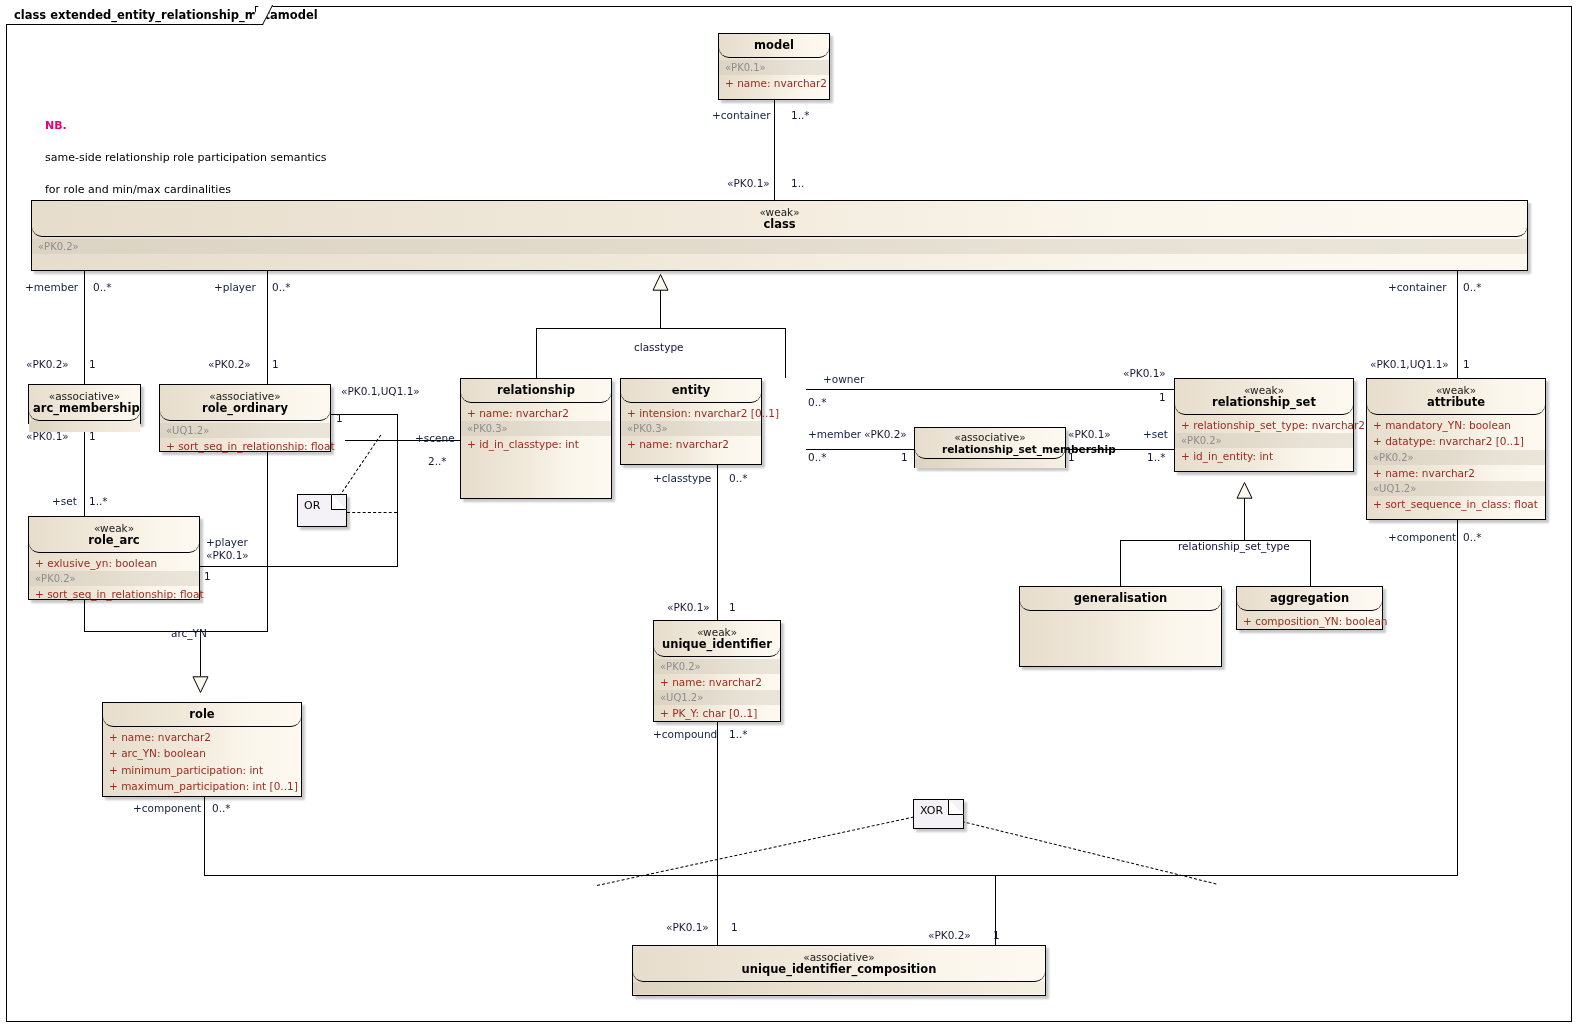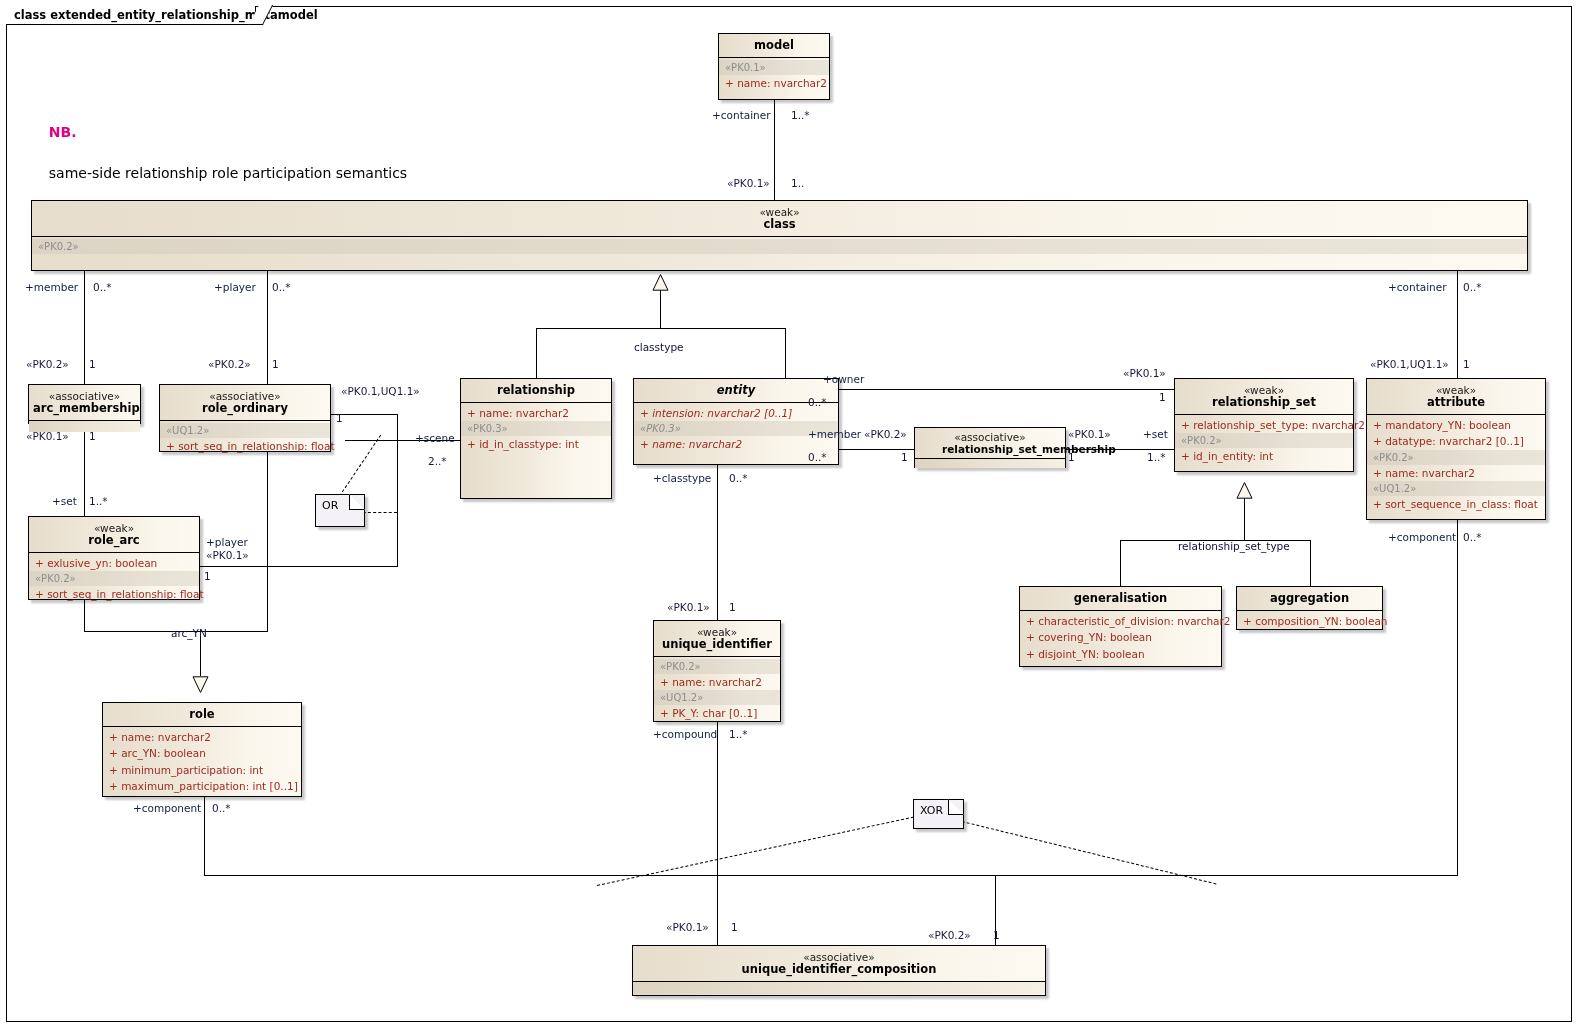--- a/index.html
+++ b/index.html
@@ -14,21 +14,21 @@
              padding:0 6px 0 8px;font-size:11.5px;font-weight:bold;color:#000;white-space:nowrap;}
   .frame-tab .clip{position:absolute;right:-13px;top:-1px;width:14px;height:20px;background:#fff;
                    border-bottom:1px solid #000;box-sizing:border-box;
                    transform:skewX(-27deg);border-right:1px solid #000;}
 
   
   .cls{position:absolute;box-sizing:border-box;border:1px solid #000;
        background:linear-gradient(to right,#e6ddcc 0%,#efe7d8 38%,#fbf6ec 75%,#fdf9f1 100%);
        box-shadow:3px 3px 2px rgba(0,0,0,0.22);}
   .cls .hdr{padding:5px 4px 5px 4px;text-align:center;line-height:1.15;
-            border-bottom:1px solid #000;}
+            border-bottom:1px solid #000;border-radius:10px;}
   .cls .hdr .stereo{font-size:10.5px;color:#1a1a1a;display:block;}
   .cls .hdr .nm{font-size:11.5px;font-weight:bold;color:#000;display:block;}
   .cls .hdr.solo .nm{font-size:11.5px;}
   .cls .cmp{padding:2px 0 2px 0;}
   .cls .attr{font-size:10.5px;color:#9d2b1f;white-space:nowrap;padding:1px 6px 1px 6px;line-height:1.35;}
   .cls .grp{font-size:10px;color:#8d8d8d;padding:1px 6px 1px 6px;line-height:1.3;
             background:rgba(205,198,183,0.40);}
   .cls .emptycmp{height:11px;border-top:1px solid #000;
                  background:linear-gradient(to right,#ddd3c0 0%,#e9e0d0 40%,#f6f0e3 100%);}
 
@@ -48,21 +48,21 @@
   .triwrap{position:absolute;}
   .triwrap svg{display:block;}
 
   
   .lbl{position:absolute;font-size:10.5px;color:#1c1c3c;white-space:nowrap;}
   .lbl.role{color:#102040;}
   .lbl.stereo{color:#18183a;}
   .lbl.card{color:#18183a;}
   .lbl.assoc{color:#10103a;}
 
-  .nb{position:absolute;font-size:14px;line-height:1.45;color:#000;white-space:pre;}
+  .nb{position:absolute;font-size:11px;line-height:1.45;color:#000;white-space:pre;}
   .nb b{color:#e5007d;font-weight:bold;}
 </style>
 </head>
 <body>
 
 <div id="canvas">
 
   <div class="frame" style="left:6px;top:6px;width:1566px;height:1016px;"></div>
   <div class="frame-tab" style="left:6px;top:6px;width:250px;">
     <span>class extended_entity_relationship_metamodel</span>
@@ -189,21 +189,21 @@
     <div class="hdr solo">
       <span class="nm">relationship</span>
     </div>
     <div class="cmp">
       <div class="attr">+    name:  nvarchar2</div>
       <div class="grp">«PK0.3»</div>
       <div class="attr">+    id_in_classtype:  int</div>
     </div>
   </div>
 
-  <div class="cls" style="left:633px;top:378px;width:206px;height:87px;font-style:italic;">
+  <div class="cls" style="left:620px;top:378px;width:142px;height:87px;">
     <div class="hdr solo">
       <span class="nm">entity</span>
     </div>
     <div class="cmp">
       <div class="attr">+    intension:  nvarchar2 [0..1]</div>
       <div class="grp">«PK0.3»</div>
       <div class="attr">+    name:  nvarchar2</div>
     </div>
   </div>
 
@@ -264,25 +264,20 @@
       <div class="attr">+    name:  nvarchar2</div>
       <div class="grp">«UQ1.2»</div>
       <div class="attr">+    PK_Y:  char [0..1]</div>
     </div>
   </div>
 
   <div class="cls" style="left:1019px;top:586px;width:203px;height:81px;">
     <div class="hdr solo">
       <span class="nm">generalisation</span>
     </div>
-    <div class="cmp">
-      <div class="attr">+    characteristic_of_division:  nvarchar2</div>
-      <div class="attr">+    covering_YN:  boolean</div>
-      <div class="attr">+    disjoint_YN:  boolean</div>
-    </div>
   </div>
 
   <div class="cls" style="left:1236px;top:586px;width:147px;height:44px;">
     <div class="hdr solo">
       <span class="nm">aggregation</span>
     </div>
     <div class="cmp">
       <div class="attr">+    composition_YN:  boolean</div>
     </div>
   </div>
@@ -300,21 +295,21 @@
   </div>
 
   <div class="cls" style="left:632px;top:945px;width:414px;height:51px;">
     <div class="hdr">
       <span class="stereo">«associative»</span>
       <span class="nm">unique_identifier_composition</span>
     </div>
     <div class="emptycmp" style="border-top:none;height:12px;"></div>
   </div>
 
-  <div class="note" style="left:297px;top:494px;width:50px;height:33px;margin-left:18px;">
+  <div class="note" style="left:297px;top:494px;width:50px;height:33px;">
     <span>OR</span>
     <span class="fold"></span>
   </div>
 
   <div class="note" style="left:913px;top:799px;width:51px;height:30px;">
     <span>XOR</span>
     <span class="fold"></span>
   </div>
 
   <div class="lbl role" style="left:712px;top:109px;">+container</div>

